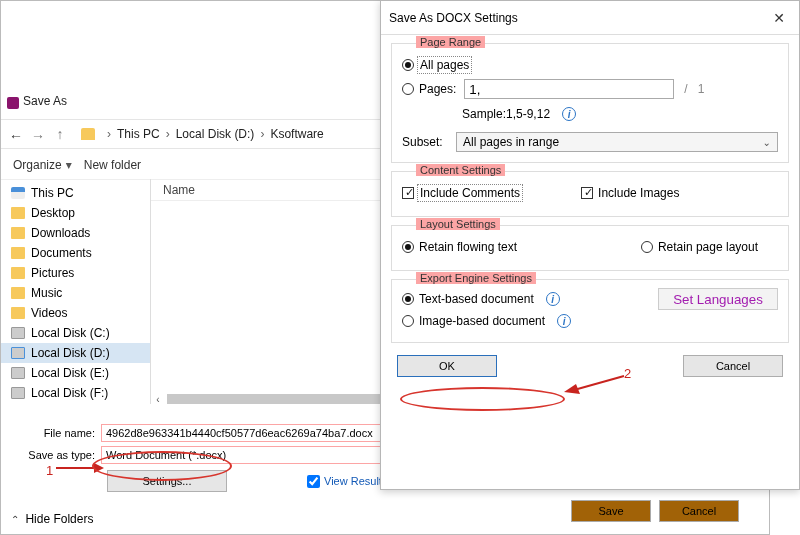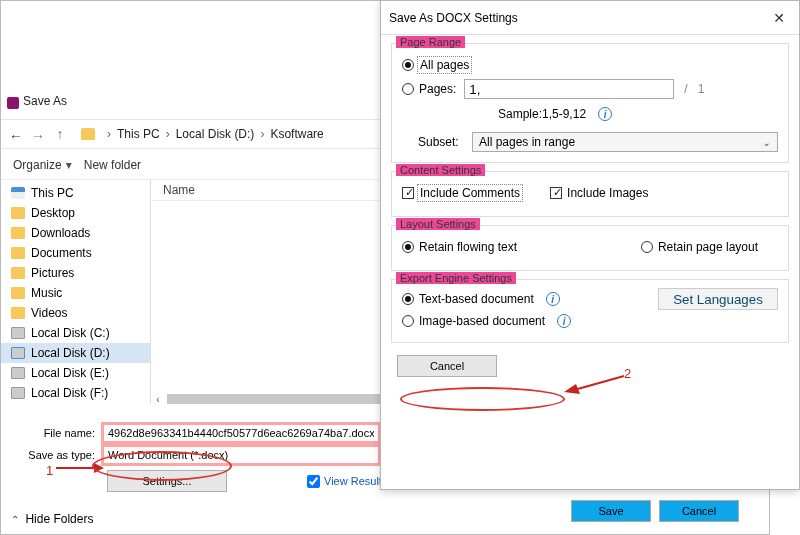--- a/index.html
+++ b/index.html
@@ -39,63 +39,63 @@
 .list .empty { position: absolute; top: 38px; left: 50%; transform: translateX(-50%); color: #666; font-size: 12px; }
 .list .chev-column { position:absolute; right:10px; bottom:6px; font-size:10px; color:#777;}
 .list .sb-thin { position:absolute; bottom:0px; left:0; right:0; height:10px; }
 .list .sb-thin .left-btn{position:absolute;left:0;width:14px;height:10px;text-align:center;font-size:10px;color:#555;}
 .list .sb-thin .track{position:absolute;left:16px;right:0;height:10px;background:#f0f0f0;}
 .list .sb-thin .thumb{position:absolute;left:16px;width:280px;height:10px;background:#c8c8c8;}
 
 .bottom { position: absolute; left: 0; right: 0; bottom: 0; padding: 6px 10px 8px; }
 .bottom .row { display: flex; align-items: center; height: 22px; font-size: 11px; }
 .bottom .lbl { width: 90px; text-align: right; padding-right: 6px; }
-.bottom input.text { height: 18px; font-size: 11px; border: 3px solid #fca5a5; padding: 8px 4px; width: 280px; }
+.bottom input.text { height: 18px; font-size: 11px; border: 1px solid #fca5a5; padding: 8px 4px; width: 280px; }
 .bottom .settings-row { height: 30px; display: flex; align-items: center; }
 .bottom .settings-btn { width: 120px; height: 22px; background: #e6e6e6; border: 1px solid #b0b0b0; font-size: 11px; cursor: pointer; margin-left: 96px; }
 .bottom .view-result { margin-left: 80px; display: flex; align-items: center; font-size: 11px; color: #1259b6; }
 .bottom .view-result input { margin-right: 4px; }
 .hide-folders { display: flex; align-items: center; margin-top: 16px; font-size: 12px; }
 .hide-folders .caret { font-size: 10px; margin-right: 6px; color: #333; }
 
 .save-cancel { position: absolute; right: 30px; bottom: 12px; display: flex; gap: 8px; }
-.win-btn { width: 80px; height: 22px; border: 1px solid #aaa; background: #0ea5e9; font-size: 11px; cursor: pointer; }
+.win-btn { width: 80px; height: 22px; border: 1px solid #aaa; background: #a16207; font-size: 11px; cursor: pointer; }
 
 
 .anno { position: absolute; color: #c8241f; font-size: 13px; pointer-events: none; }
 .ring { position: absolute; border: 2px solid #d7352d; border-radius: 50%; pointer-events: none; }
 
 
 .dlg { position: absolute; left: 380px; top: 0px; width: 420px; height: 490px; background: #fff; border: 1px solid #b6b6b6; box-shadow: 0 2px 8px rgba(0,0,0,.2); font-size: 12px; }
 .dlg .dlg-title { height: 34px; display: flex; align-items: center; padding: 12px 8px; border-bottom: 1px solid #ddd; }
 .dlg .dlg-title .close { margin-left: auto; font-size: 14px; color: #333; padding: 0 6px; cursor: pointer; }
 
 .group { border: 1px solid #ddd; margin: 8px 10px; padding: 8px 10px 10px; position: relative; }
-.group > .legend { position: absolute; top: -8px; left: 4px; background: #ec4899; padding: 0 4px; font-size: 11px; color: #333; }
+.group > .legend { position: absolute; top: -8px; left: 24px; background: #fca5a5; padding: 0 4px; font-size: 11px; color: #333; }
 
 .radio-row { display: flex; align-items: center; height: 22px; margin: 2px 0; }
 .radio, .check { width: 12px; height: 12px; border: 1px solid #333; margin-right: 5px; flex-shrink: 0; position: relative; }
 .radio { border-radius: 50%; }
 .radio.on::after { content: ""; position: absolute; inset: 2px; background: #111; border-radius: 50%; }
 .check.on::after { content: ""; position: absolute; left: 2px; top: -2px; font-size: 11px; color: #111; }
 .check.on::after { content: "✓"; }
 .dotted { outline: 1px dotted #888; outline-offset: 1px; padding: 0 1px; }
 
 .pages-input { border: 1px solid #aaa; height: 20px; width: 210px; padding: 0 4px; margin-left: 8px; }
-.sample-row { display:flex; align-items:center; margin: 4px 0 0 96px; height:20px;}
+.sample-row { display:flex; align-items:center; margin: 4px 0 0 60px; height:20px;}
 .info-ico { display:inline-flex; width:14px; height:14px; border:1px solid #2b74c5; border-radius:50%; color:#2b74c5; font-size:10px; font-style:italic; font-weight:bold; align-items:center; justify-content:center; margin-left:12px;}
-.subset-row{ display:flex; align-items:center; margin-top:8px;margin-left:16px; }
+.subset-row{ display:flex; align-items:center; margin-top:8px; }
 .subset-row .lbl { width: 54px; }
 .subset-select { flex:1; height:20px; border:1px solid #aaa; background:#f5f5f5; display:flex; align-items:center; justify-content:space-between; padding:0 6px; }
 .subset-select .arrow{ font-size:10px; color:#555; }
 
-.content-flex { display:flex; gap:29px; }
+.content-flex { display:flex; gap:60px; }
 .layout-flex { display:flex; justify-content:space-between; padding-right:20px;}
 .engine-row { display:flex; align-items:center; height: 22px; justify-content:space-between;}
-.set-languages{ width:120px; height:22px; border:1px solid #ccc; background:#f3f3f3; color:#0c4a6e; cursor:default;}
+.set-languages{ width:120px; height:22px; border:1px solid #ccc; background:#f3f3f3; color:#a21caf; cursor:default;}
 
 .dlg-buttons{ display:flex; justify-content:space-between; padding: 4px 16px 0 16px;}
 .dlg-btn { width:100px; height:22px; border:1px solid #adadad; background:#e6e6e6; font-size:11px; cursor:pointer;}
 .dlg-btn.primary{ border:1px solid #2a6fbb; }
 .arrow-svg{position:absolute;pointer-events:none;}
 </style>
 </head>
 <body>
 
 <div class="saveas-win">
@@ -293,20 +293,21 @@
     <div class="engine-row">
       <div class="radio-row">
         <span class="radio"></span>
         <span>Image-based document</span>
         <span class="info-ico">i</span>
       </div>
     </div>
   </div>
 
   <div class="dlg-buttons">
+    <button class="dlg-btn primary">OK</button>
     <button class="dlg-btn">Cancel</button>
   </div>
 </div>
 
 <span class="anno" style="left:624px; top:366px;">2</span>
 <svg class="arrow-svg" style="left:562px; top:374px;" width="64" height="20">
     <line x1="62" y1="2" x2="12" y2="16" stroke="#c8241f" stroke-width="2"></line>
     <polygon points="14,10 2,18 18,20" fill="#c8241f"></polygon>
   </svg>
 <div class="ring" style="left:400px; top:387px; width:165px; height:24px;"></div>

